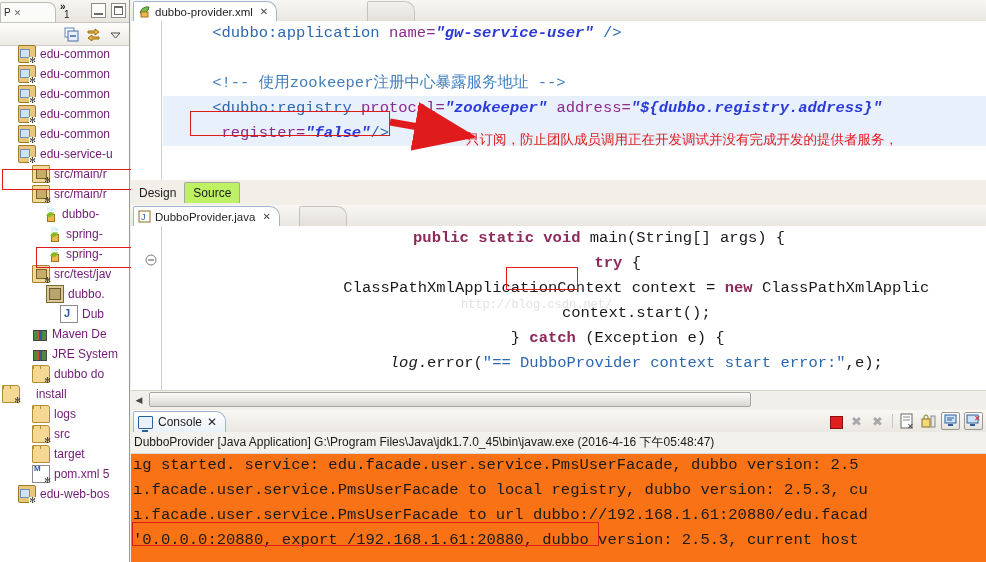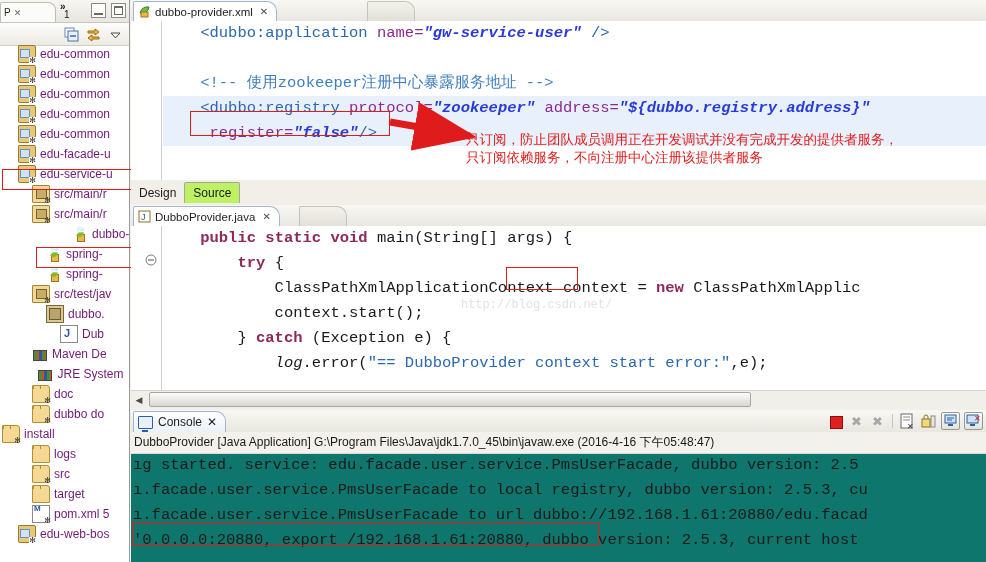--- a/index.html
+++ b/index.html
@@ -214,21 +214,21 @@
     background:#ffffff; border-right:1px solid #cfcfcf;
   }
   .code {
     position:absolute; left:32px; top:0; right:0; bottom:0;
     font-family:"Liberation Mono","DejaVu Sans Mono",monospace;
     font-size:15.5px;
     line-height:25px;
     white-space:pre;
     overflow:hidden;
   }
-  .code .ln { display:block; height:25px; }
+  .code .ln { display:block; height:25px;padding-left:12px; }
   .t-tag   { color:#2b68b0; }
   .t-attr  { color:#8d2a8d; }
   .t-val   { color:#2a3ad8; font-style:italic; font-weight:bold; }
   .t-cmt   { color:#3f7fbf; }
   .t-sym   { color:#2b68b0; }
   .hl-line { background:#e8f0fb; }
 
   .hscroll {
     position:absolute; left:0; right:0; bottom:0; height:17px;
     background:#f0efe9; border-top:1px solid #d5d3cc;
@@ -256,36 +256,36 @@
     border:1px solid #a8a6a0;
     border-bottom:none;
     border-radius:2px 2px 0 0;
   }
 
   
   #java-editor {
     position:absolute; left:131px; top:205px; width:855px; height:203px;
     background:#ffffff;
   }
-  #java-editor .code { font-size:15.5px; line-height:25px; }
+  #java-editor .code { font-size:15.5px; line-height:25px;text-align:center; }
   .j-kw   { color:#8d2a5a; font-weight:bold; }
   .j-txt  { color:#1a1a1a; }
   .j-str  { color:#2b68b0; }
   .j-fld  { color:#1a1a1a; font-style:italic;margin-top:28px; }
   .watermark {
     position:absolute;
     font-family:"Liberation Mono","DejaVu Sans Mono",monospace;
     font-size:12px; color:#e2e2e2;
     pointer-events:none;
   }
 
   
   #console {
     position:absolute; left:131px; top:410px; width:855px; height:152px;
-    background:#0f766e;
+    background:#f97316;
   }
   .cs-tabstrip {
     position:relative; height:22px;
     background:linear-gradient(to bottom,#f8f7f3,#e9e7e0);
     border-bottom:1px solid #9fb6d0;
   }
   .cs-tab {
     position:absolute; left:2px; top:1px; height:21px;
     padding:0 8px 0 4px;
     background:linear-gradient(to bottom,#ffffff,#eaf1fa);
@@ -395,35 +395,31 @@
         <div class="tnode" style="padding-left: 18px;">
           <span class="ticon ic-proj"></span>
           <span class="tlabel">edu-common</span>
         </div>
         <div class="tnode" style="padding-left: 18px;">
           <span class="ticon ic-proj"></span>
           <span class="tlabel">edu-common</span>
         </div>
         <div class="tnode" style="padding-left: 18px;">
           <span class="ticon ic-proj"></span>
-          <span class="tlabel">edu-facade-u</span>
-        </div>
-        <div class="tnode" style="padding-left: 18px;">
-          <span class="ticon ic-proj"></span>
           <span class="tlabel">edu-service-u</span>
         </div>
         <div class="tnode" style="padding-left: 32px;">
           <span class="ticon ic-srcfolder"></span>
           <span class="tlabel">src/main/r</span>
         </div>
         <div class="tnode" style="padding-left: 32px;">
           <span class="ticon ic-srcfolder"></span>
           <span class="tlabel">src/main/r</span>
         </div>
-        <div class="tnode" style="padding-left: 72px;">
+        <div class="tnode" style="padding-left: 42px;">
           <span class="ticon ic-leaf"></span>
           <span class="tlabel">dubbo-</span>
         </div>
         <div class="tnode" style="padding-left: 46px;">
           <span class="ticon ic-leaf"></span>
           <span class="tlabel">spring-</span>
         </div>
         <div class="tnode" style="padding-left: 46px;">
           <span class="ticon ic-leaf"></span>
           <span class="tlabel">spring-</span>
@@ -437,33 +433,29 @@
           <span class="tlabel">dubbo.</span>
         </div>
         <div class="tnode" style="padding-left: 60px;">
           <span class="ticon ic-java"></span>
           <span class="tlabel">Dub</span>
         </div>
         <div class="tnode" style="padding-left: 32px;">
           <span class="ticon ic-lib"></span>
           <span class="tlabel">Maven De</span>
         </div>
-        <div class="tnode" style="padding-left: 32px; justify-content: center;">
+        <div class="tnode" style="padding-left: 32px;">
           <span class="ticon ic-lib"></span>
           <span class="tlabel">JRE System</span>
         </div>
         <div class="tnode" style="padding-left: 32px;">
           <span class="ticon ic-folder ic-folder-s"></span>
-          <span class="tlabel">doc</span>
-        </div>
-        <div class="tnode" style="padding-left: 32px;">
-          <span class="ticon ic-folder ic-folder-s"></span>
           <span class="tlabel">dubbo do</span>
         </div>
-        <div class="tnode" style="">
+        <div class="tnode" style=" gap: 12px;">
           <span class="ticon ic-folder ic-folder-s"></span>
           <span class="tlabel">install</span>
         </div>
         <div class="tnode" style="padding-left: 32px;">
           <span class="ticon ic-folder"></span>
           <span class="tlabel">logs</span>
         </div>
         <div class="tnode" style="padding-left: 32px;">
           <span class="ticon ic-folder ic-folder-s"></span>
           <span class="tlabel">src</span>
@@ -602,17 +594,16 @@
   <svg id="arrow-svg" width="986" height="562">
     <defs>
       <marker id="ah" markerWidth="9" markerHeight="7" refX="8" refY="3.5" orient="auto">
         <polygon points="0 0, 9 3.5, 0 7" fill="#e01b1b"></polygon>
       </marker>
     </defs>
     <line x1="390" y1="122" x2="470" y2="136" stroke="#e01b1b" stroke-width="7" marker-end="url(#ah)"></line>
   </svg>
 
   <div class="ann-text" style="left:466px; top:131px;">只订阅，防止团队成员调用正在开发调试并没有完成开发的提供者服务，</div>
-  <div class="ann-text" style="left:466px; top:149px;">只订阅依赖服务，不向注册中心注册该提供者服务</div>
 
   <div class="redbox" style="left:190px; top:111px; width:200px; height:25px;"></div>
 
 </div>
 
 </body></html>

